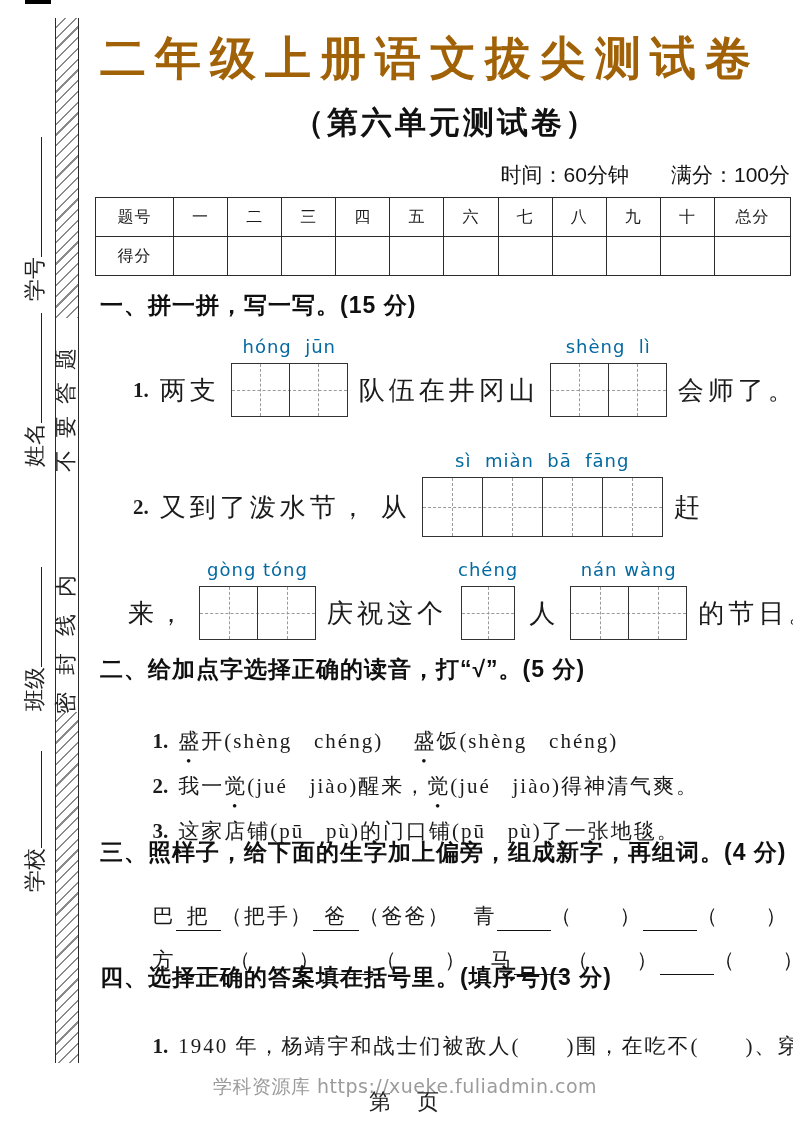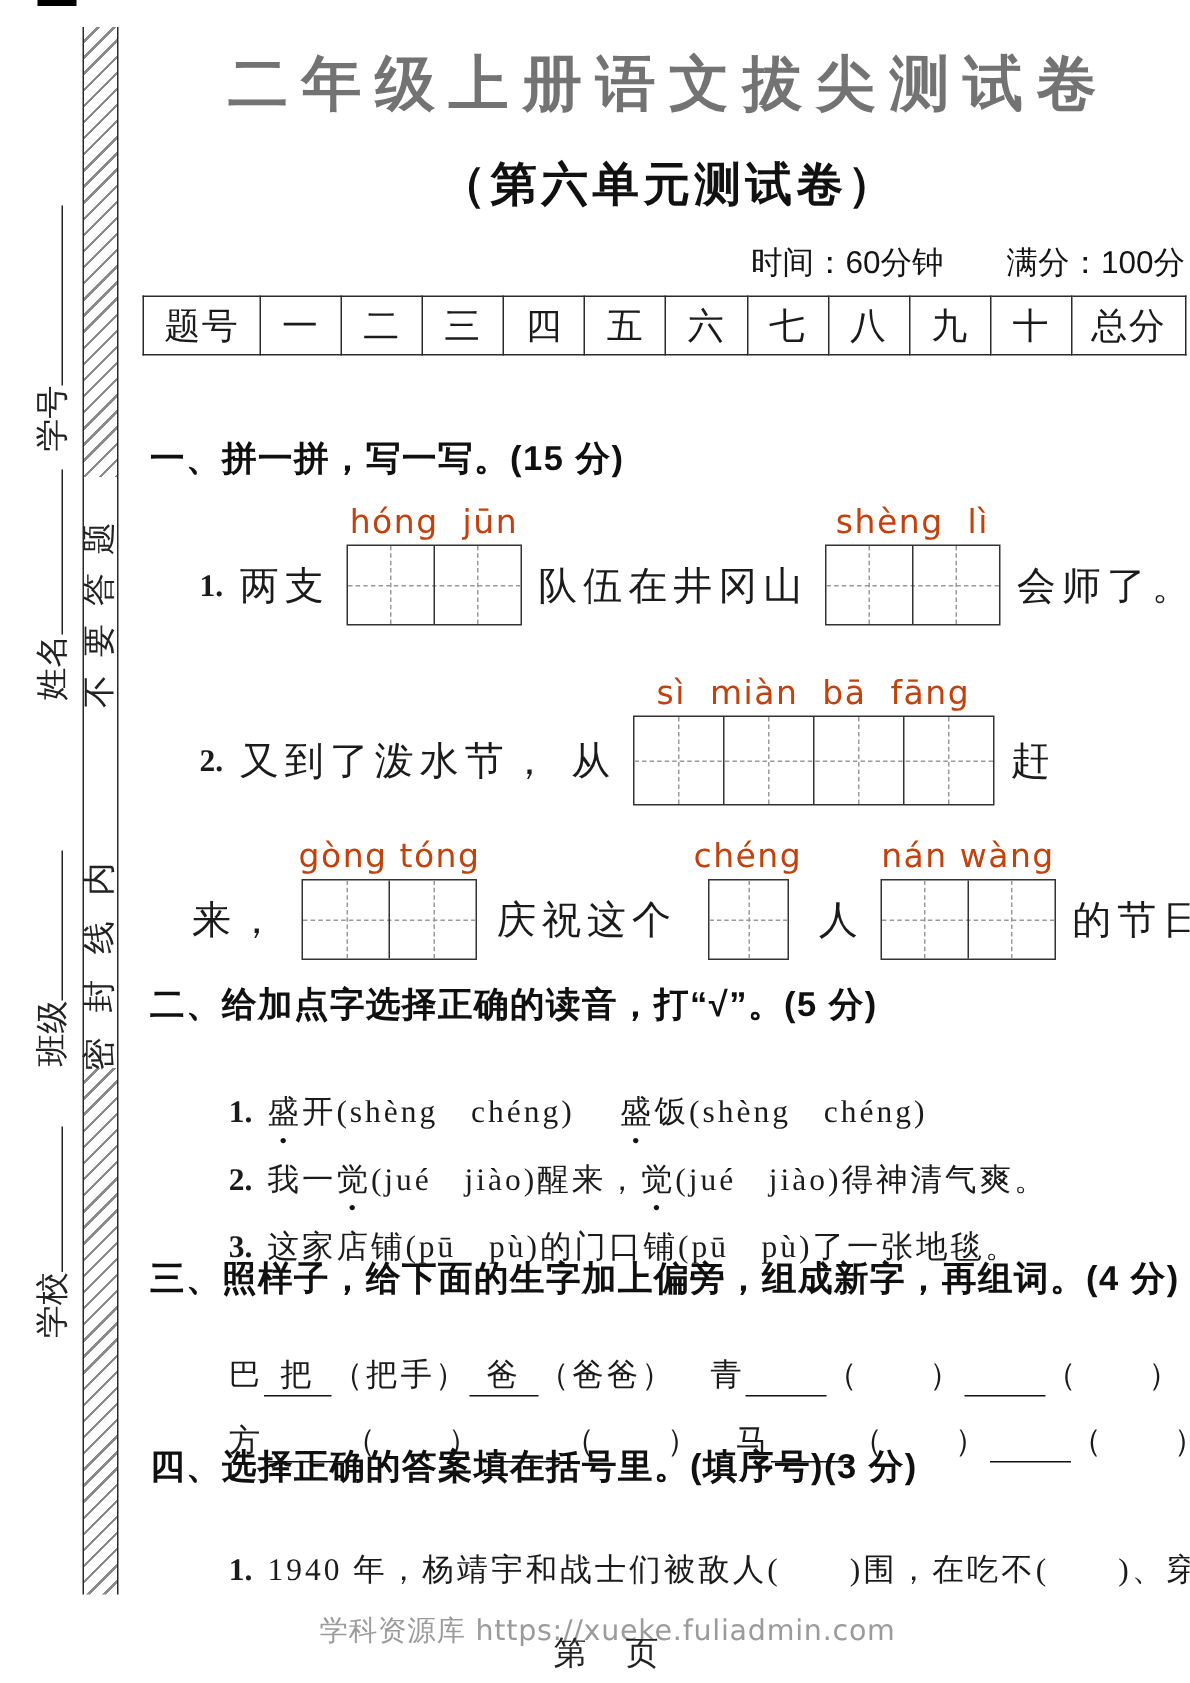--- a/index.html
+++ b/index.html
@@ -34,38 +34,38 @@
     display:flex;align-items:baseline;font-size:22px;color:#222;
   }
   .sf{display:flex;align-items:baseline;white-space:nowrap;}
   .sf .line{display:inline-block;border-bottom:1.6px solid #222;height:18px;}
   .sf1 .line{width:97px;}
   .sf2{margin-left:40px;}.sf2 .line{width:100px;}
   .sf3{margin-left:100px;}.sf3 .line{width:110px;}
   .sf4{margin-left:12px;}.sf4 .line{width:120px;}
   
   .main-title{
-    position:absolute;left:100px;top:28px;width:692px;text-align:center;
-    font-family:"Liberation Sans", sans-serif;font-weight:900;font-size:40px;
-    letter-spacing:9px;color:#737373;white-space:nowrap;
+    position:absolute;left:100px;top:28px;width:692px;
+    font-family:"Liberation Sans", sans-serif;font-weight:900;font-size:46px;
+    letter-spacing:9px;color:#a16207;white-space:nowrap;
   }
   .sub-title{
     position:absolute;left:100px;top:102px;width:692px;text-align:center;
     font-family:"Liberation Sans", sans-serif;font-weight:700;font-size:31px;
     letter-spacing:3px;color:#111;
   }
   .info-line{
     position:absolute;left:100px;top:161px;width:690px;text-align:right;
     font-family:"Liberation Sans", sans-serif;font-size:21px;color:#141414;
     white-space:pre;
   }
   
   .score-table{
     position:absolute;left:95px;top:197px;width:696px;border-collapse:collapse;
-    table-layout:fixed;font-size:24px;
+    table-layout:fixed;font-size:16px;
   }
   .score-table td{
     border:1.5px solid #2b2b2b;height:38px;text-align:center;vertical-align:middle;
     padding:0;letter-spacing:1px;
   }
   
   .stitle{
     position:absolute;left:100px;width:692px;
     font-family:"Liberation Sans", sans-serif;font-weight:700;font-size:23px;
     letter-spacing:1px;color:#101010;white-space:pre;
@@ -82,21 +82,21 @@
   }
   .blank-line{border-bottom:1.6px solid #111;display:inline-block;white-space:pre;padding:0 4px;}
   
   .qline{
     position:absolute;display:flex;align-items:center;gap:11px;height:60px;
   }
   .qnum{font-weight:700;font-size:21px;}
   .qtext{font-size:26px;letter-spacing:4px;white-space:pre;}
   .boxgroup{display:inline-flex;flex-direction:column;align-items:center;}
   .pinyin{
-    font-family:"DejaVu Sans", sans-serif;font-size:22px;color:#c2410c;
+    font-family:"DejaVu Sans", sans-serif;font-size:18px;color:#0369a1;
     height:27px;margin-top:-27px;white-space:pre;letter-spacing:1px;
   }
   .cells{display:flex;border:1.6px solid #333;position:relative;background:#fff;}
   .cells::before{
     content:"";position:absolute;top:50%;left:0;right:0;border-top:1.3px dashed #9a9a9a;
   }
   .cell{position:relative;height:52px;border-right:1.3px solid #333;}
   .cell:last-child{border-right:none;}
   .cell::after{
     content:"";position:absolute;left:50%;top:0;bottom:0;border-left:1.3px dashed #9a9a9a;
@@ -176,20 +176,34 @@
     <td>三</td>
     <td>四</td>
     <td>五</td>
     <td>六</td>
     <td>七</td>
     <td>八</td>
     <td>九</td>
     <td>十</td>
     <td>总分</td>
   </tr>
+  <tr>
+    <td>得分</td>
+    <td></td>
+    <td></td>
+    <td></td>
+    <td></td>
+    <td></td>
+    <td></td>
+    <td></td>
+    <td></td>
+    <td></td>
+    <td></td>
+    <td></td>
+  </tr>
 </tbody>
   </table>
 
 <div class="stitle" style="top:290px">一、拼一拼，写一写。(15 分)</div>
 
 <div class="qline" style="left:133px;top:360px">
   <span class="qnum">1.</span>
   <span class="qtext">两支</span>
   <span class="boxgroup">
     <span class="pinyin">hóng  jūn</span>

